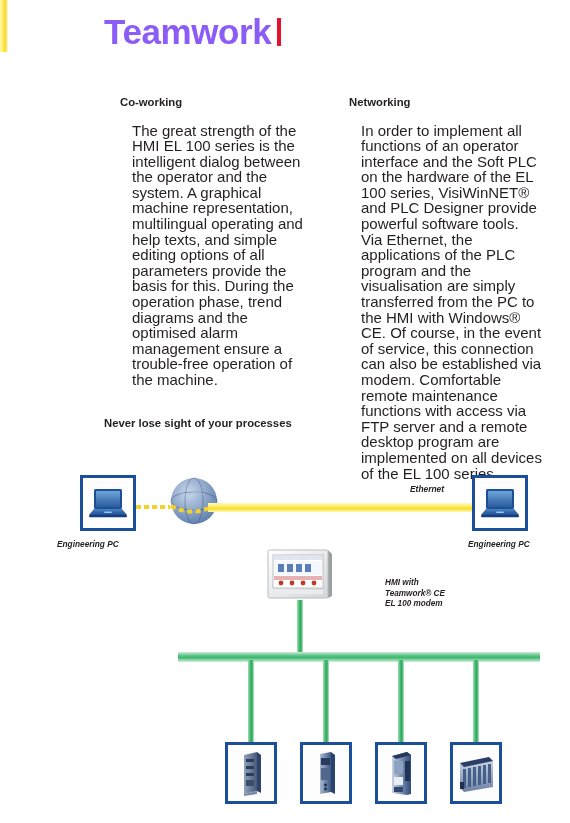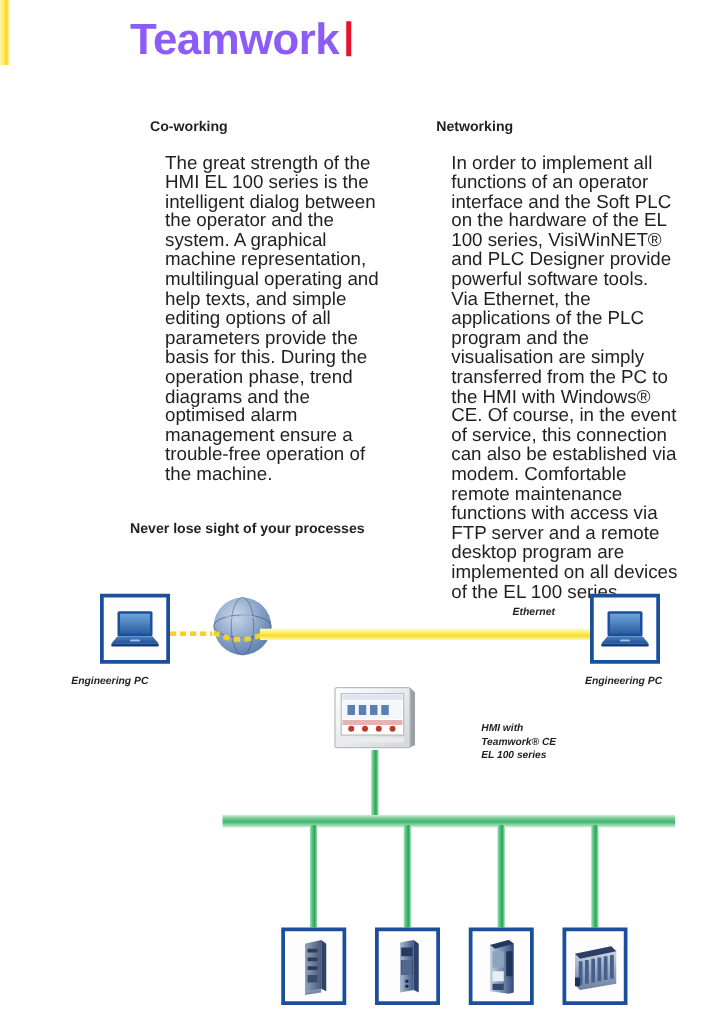--- a/index.html
+++ b/index.html
@@ -194,21 +194,21 @@
       <circle cx="15" cy="35" r="2.4"></circle>
       <circle cx="26" cy="35" r="2.4"></circle>
       <circle cx="37" cy="35" r="2.4"></circle>
       <circle cx="48" cy="35" r="2.4"></circle>
     </g>
   <rect x="7" y="42" width="50" height="4" fill="#e9ebec"></rect>
 </svg>
 <div id="hmi-label">
   <div>HMI with</div>
   <div>Teamwork® CE</div>
-  <div>EL 100 series</div>
+  <div>EL 100 modem</div>
 </div>
 
 <div class="green-vert" id="green-hmi"></div>
 <div id="green-bus"></div>
 <div class="drop" style="left:248px"></div>
 <div class="drop" style="left:323px"></div>
 <div class="drop" style="left:398px"></div>
 <div class="drop" style="left:473px"></div>
 
 <div class="devbox" style="left:225px">

